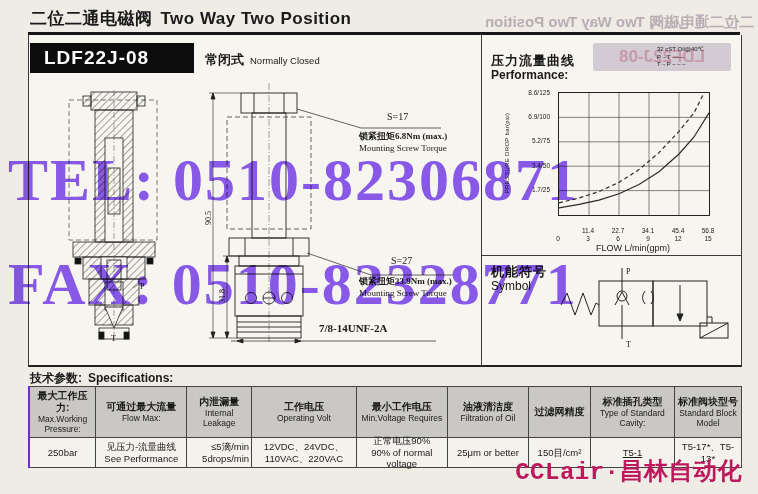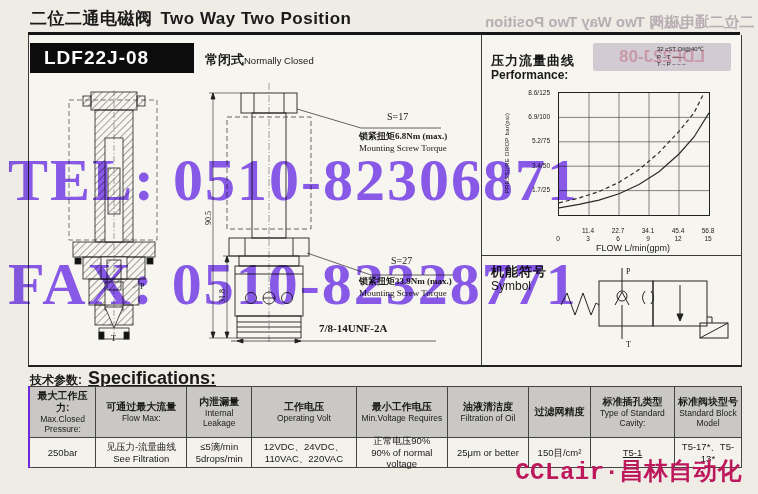--- a/index.html
+++ b/index.html
@@ -17,21 +17,21 @@
   
   [data-name=main-box]{left:28px;top:35px;width:712px;height:330px;background:#f7f5ef;
         border:1px solid #3a3a3a;border-top:none;border-bottom:2px solid #222;}
   [data-name=model-plate]{left:1px;top:8px;width:150px;height:30px;background:#0c0c0c;color:#fdfdfd;
         font-size:19px;font-weight:bold;line-height:30px;padding-left:14px;letter-spacing:1px;}
   [data-name=bleed-model]{right:10px;top:8px;width:138px;height:28px;background:#d9d4e2;color:#cf9fb2;
         transform:scaleX(-1);font-size:17px;font-weight:bold;line-height:28px;text-align:center;
         mix-blend-mode:multiply;border-radius:2px;}
   [data-name=nc-label]{left:176px;top:15px;white-space:nowrap;}
   [data-name=nc-label] .cn{font-size:13px;font-weight:bold;}
-  [data-name=nc-label] .en{font-size:9.5px;}
+  [data-name=nc-label] .en{font-size:9.5px;margin-left:6px;}
 
   [data-name=v-divider]{left:452px;top:0;width:1px;height:330px;background:#3a3a3a;}
   [data-name=h-divider]{left:452px;top:220px;width:260px;height:1px;background:#3a3a3a;}
 
   
   [data-name=perf-heading-cn]{left:462px;top:17px;font-size:13px;font-weight:bold;letter-spacing:1px;}
   [data-name=perf-heading-en]{left:462px;top:33px;font-size:12px;font-weight:bold;}
   [data-name=chart-legend]{left:628px;top:11px;font-size:6px;line-height:7.5px;white-space:nowrap;}
   [data-name=performance-plot]{left:529px;top:57px;width:150px;height:122px;border:1px solid #222;background:transparent;}
   [data-name=chart-ylabel]{left:410px;top:113px;width:140px;height:10px;transform:rotate(-90deg);
@@ -52,21 +52,21 @@
   [data-name=wrench1-label]{left:358px;top:76px;font-size:10px;}
   [data-name=torque1-label]{left:330px;top:95px;font-size:9px;line-height:12px;white-space:nowrap;}
   [data-name=wrench2-label]{left:362px;top:220px;font-size:10px;}
   [data-name=torque2-label]{left:330px;top:240px;font-size:9px;line-height:12px;white-space:nowrap;}
   [data-name=thread-label]{left:290px;top:287px;font-size:11px;font-weight:bold;white-space:nowrap;}
   .anno .cnline{font-weight:bold;}
 
   
   [data-name=specs-heading]{left:30px;top:368px;white-space:nowrap;}
   [data-name=specs-heading] .cn{font-size:12px;font-weight:bold;}
-  [data-name=specs-heading] .en{font-size:18px;font-weight:bold;margin-left:6px;text-decoration:underline;}
+  [data-name=specs-heading] .en{font-size:12px;font-weight:bold;margin-left:6px;}
   [data-name=spec-table]{left:28px;top:386px;width:712px;border-left:2px solid #6d28d9;z-index:3;}
   .spec-row{display:flex;}
   .spec-cell{box-sizing:border-box;border:solid #444;border-width:1px 1px 1px 0;
         display:flex;flex-direction:column;justify-content:center;align-items:center;text-align:center;padding:1px 2px;}
   .spec-row.hdr .spec-cell{height:52px;background:#c9c8c4;}
   .spec-row.val .spec-cell{height:30px;background:#f3f2ed;border-top:none;}
   .spec-cell .cn{font-size:10px;font-weight:bold;line-height:12px;}
   .spec-cell .en{font-size:8.5px;line-height:10px;}
   .spec-cell .vl{font-size:9.5px;line-height:11.5px;}
 
@@ -277,21 +277,21 @@
     </svg>
   </div>
 
   <div class="abs" data-name="specs-heading">
     <span class="cn" data-name="specs-heading-cn">技术参数:</span><span class="en" data-name="specs-heading-en">Specifications:</span>
   </div>
   <div class="abs" data-name="spec-table">
     <div class="spec-row hdr" data-name="spec-table-header-row">
         <div class="spec-cell" data-name="spec-header-cell" style="width: 9.3%;">
           <div class="cn">最大工作压力:</div>
-          <div class="en">Max.Closed Pressure:</div>
+          <div class="en">Max.Working Pressure:</div>
         </div>
         <div class="spec-cell" data-name="spec-header-cell" style="width: 12.8%;">
           <div class="cn">可通过最大流量</div>
           <div class="en">Flow Max:</div>
         </div>
         <div class="spec-cell" data-name="spec-header-cell" style="width: 9.1%;">
           <div class="cn">内泄漏量</div>
           <div class="en">Internal Leakage</div>
         </div>
         <div class="spec-cell" data-name="spec-header-cell" style="width: 14.7%;">
@@ -317,23 +317,23 @@
           <div class="cn">标准阀块型号</div>
           <div class="en">Standard Block Model</div>
         </div>
       </div>
     <div class="spec-row val" data-name="spec-table-value-row">
         <div class="spec-cell" data-name="spec-value-cell" style="width: 9.3%;">
           <div class="vl">250bar</div>
         </div>
         <div class="spec-cell" data-name="spec-value-cell" style="width: 12.8%;">
           <div class="vl">见压力-流量曲线</div>
-          <div class="vl">See Filtration</div>
-        </div>
-        <div class="spec-cell" data-name="spec-value-cell" style="width: 9.1%;">
+          <div class="vl">See Performance</div>
+        </div>
+        <div class="spec-cell" data-name="spec-value-cell" style="width: 9.1%; align-items: flex-end;">
           <div class="vl">≤5滴/min</div>
           <div class="vl">5drops/min</div>
         </div>
         <div class="spec-cell" data-name="spec-value-cell" style="width: 14.7%;">
           <div class="vl">12VDC、24VDC、</div>
           <div class="vl">110VAC、220VAC</div>
         </div>
         <div class="spec-cell" data-name="spec-value-cell" style="width: 12.8%;">
           <div class="vl">正常电压90%</div>
           <div class="vl">90% of normal voltage</div>

